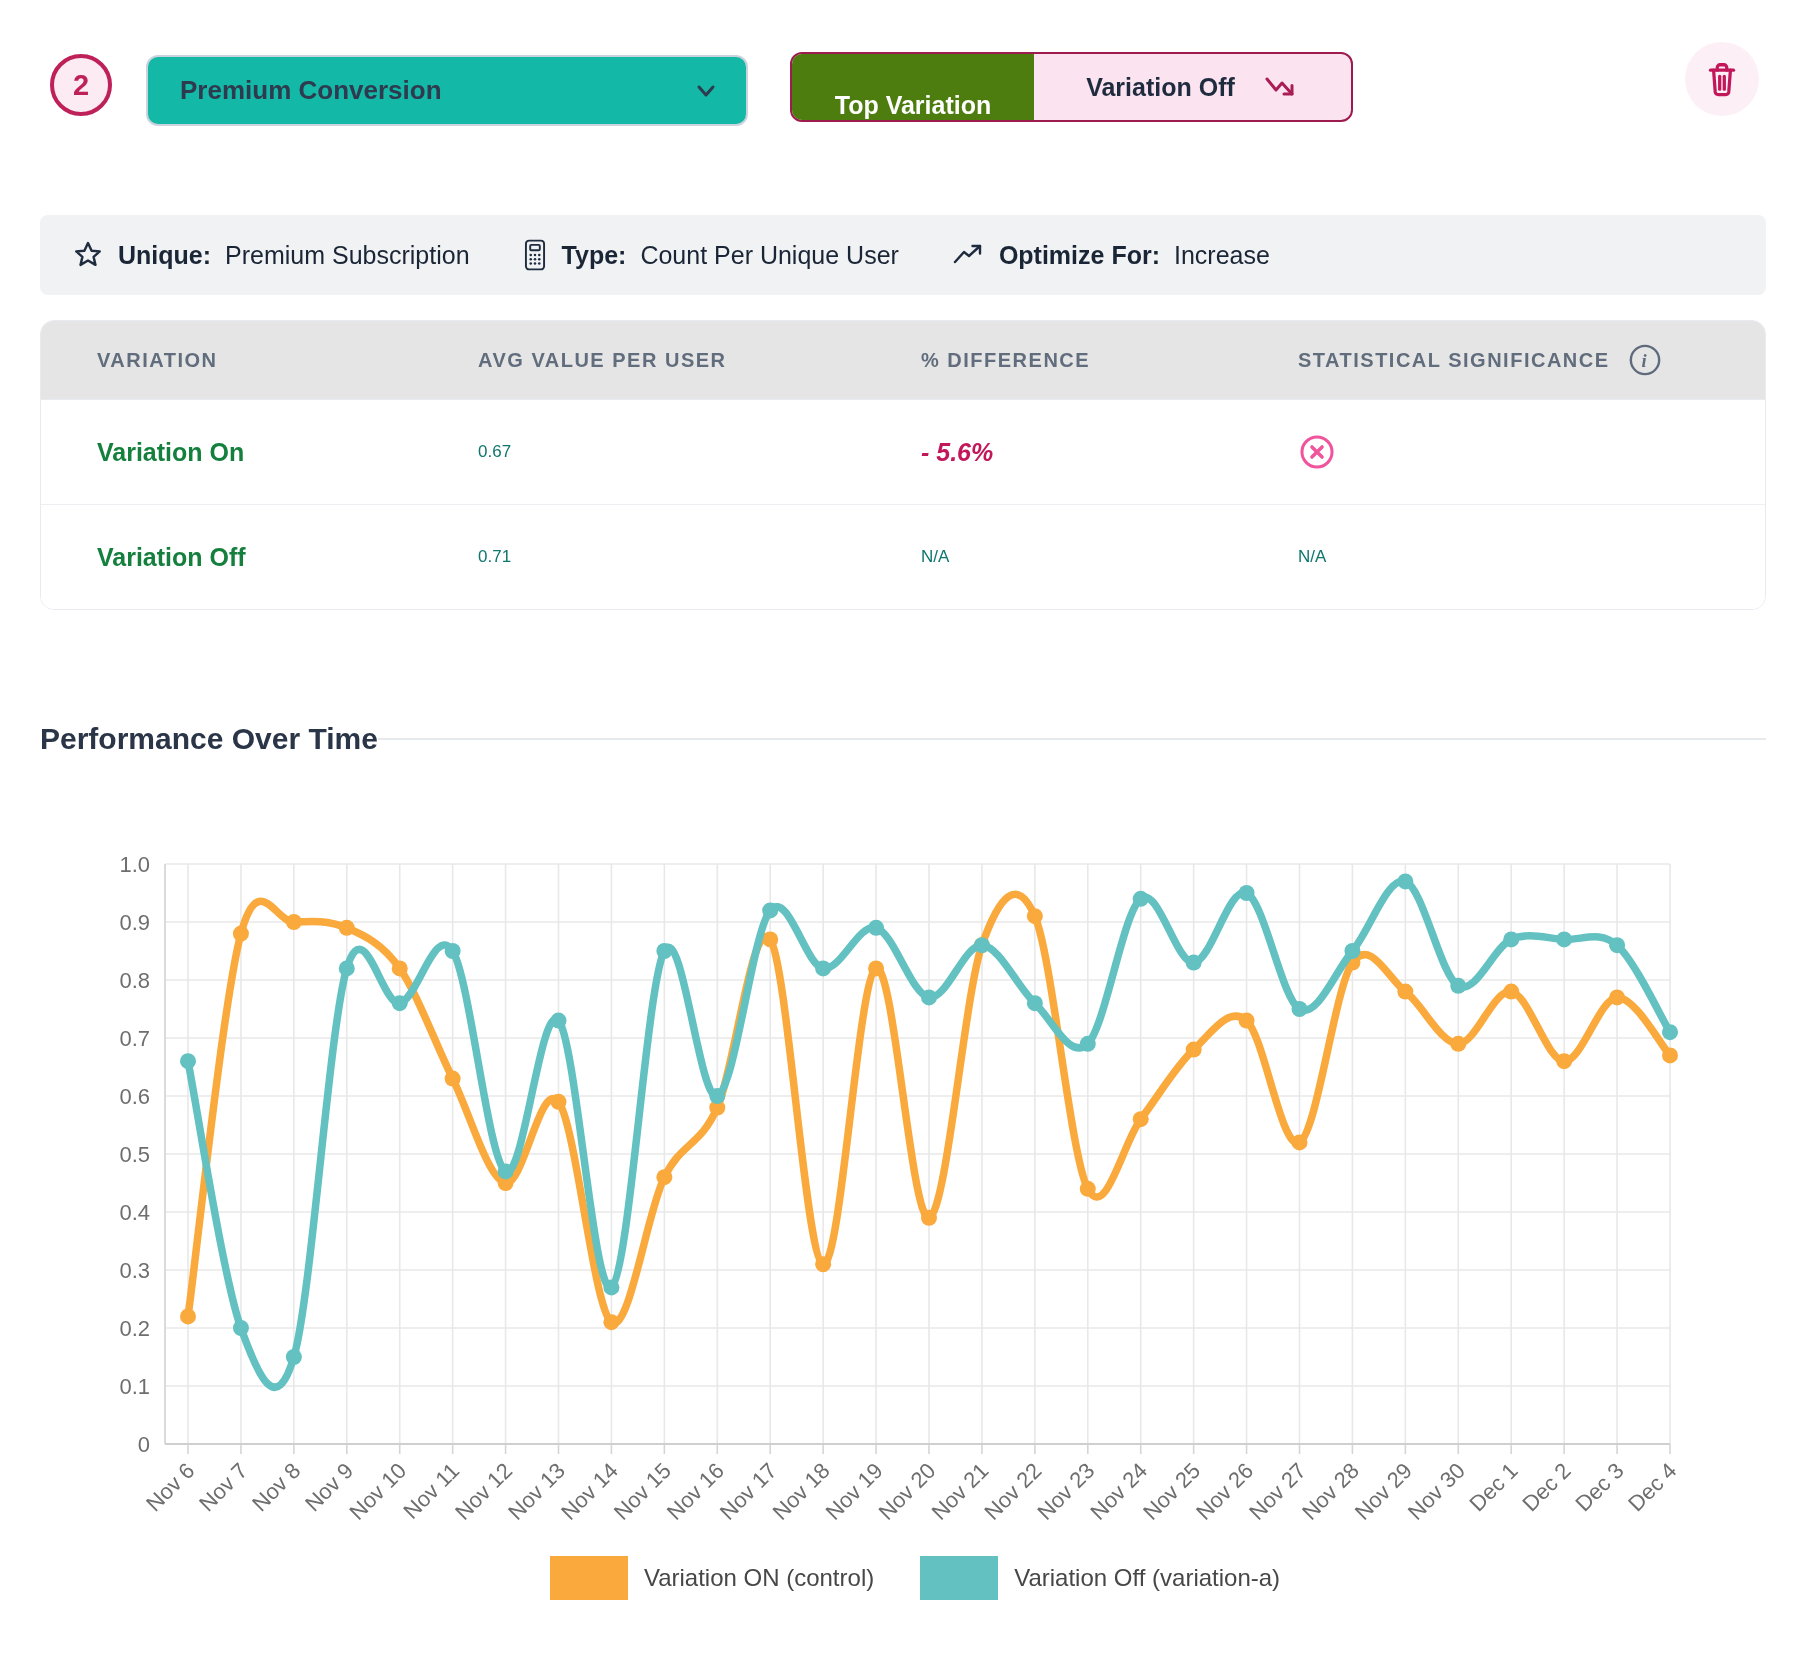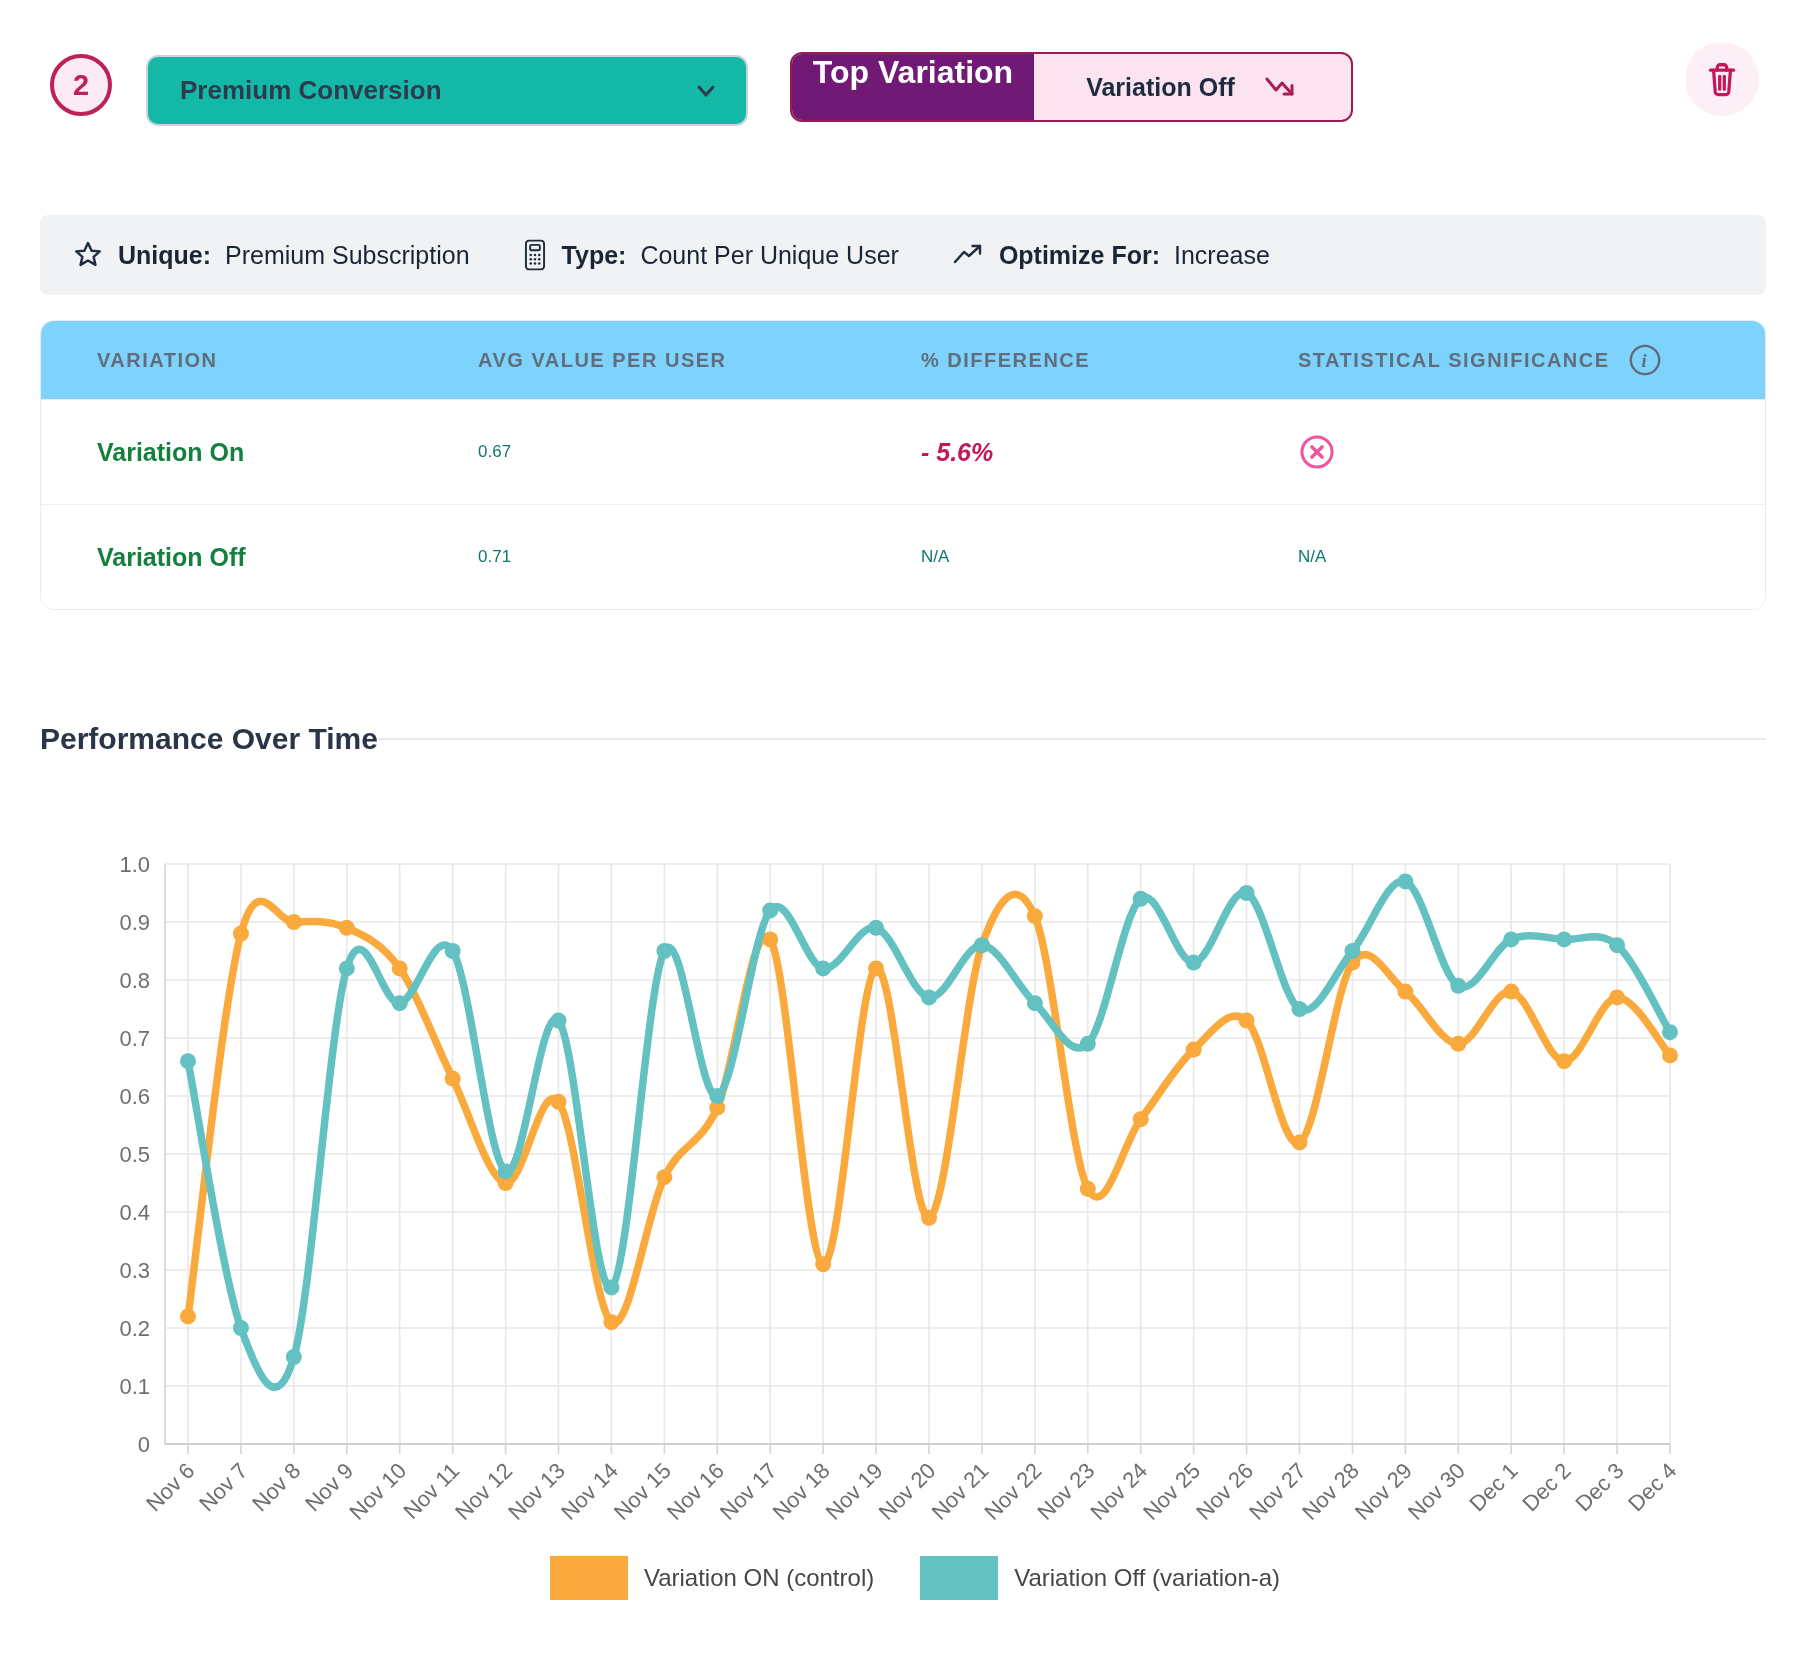--- a/index.html
+++ b/index.html
@@ -21,22 +21,22 @@
     display:flex;align-items:center;justify-content:space-between;
     padding:0 26px 0 32px;cursor:pointer;
   }
   .dropdown .dd-label{font-size:26px;font-weight:600;color:#2e3a4e;}
   .toggle{
     position:absolute;left:790px;top:52px;width:563px;height:70px;box-sizing:border-box;
     border:2px solid #9e1b50;border-radius:12px;background:#fbe3f0;
     display:flex;overflow:hidden;
   }
   .toggle .seg-left{
-    width:242px;background:#701a75;color:#ffffff;display:flex;align-items:flex-start;
-    justify-content:center;font-size:32px;font-weight:600;cursor:pointer;
+    width:242px;background:#4d7c0f;color:#ffffff;display:flex;align-items:flex-end;
+    justify-content:center;font-size:25px;font-weight:600;cursor:pointer;
   }
   .toggle .seg-right{
     flex:1;display:flex;align-items:center;justify-content:center;gap:28px;
     color:#1f2b3e;font-size:25px;font-weight:600;cursor:pointer;
   }
   .trash-btn{
     position:absolute;left:1685px;top:42px;width:74px;height:74px;border-radius:50%;
     background:#fcf0f6;display:flex;align-items:center;justify-content:center;cursor:pointer;
   }
   
@@ -46,21 +46,21 @@
     padding:0 32px;column-gap:52px;
   }
   .summary .group{display:flex;align-items:center;gap:14px;font-size:25px;color:#1a2536;}
   .summary .lbl{font-weight:700;}
   
   .rtable{
     position:absolute;left:40px;top:320px;width:1726px;box-sizing:border-box;
     border:1px solid #e7eaee;border-radius:14px;background:#fff;overflow:hidden;
   }
   .tgrid{display:grid;grid-template-columns:381px 443px 377px 1fr;align-items:center;padding-left:56px;}
-  .thead{height:78px;background:#7dd3fc;border-bottom:1px solid #e7eaee;}
+  .thead{height:78px;background:#e5e5e5;border-bottom:1px solid #e7eaee;}
   .thead .th{
     font-size:20px;font-weight:600;letter-spacing:1.5px;color:#616d7d;text-transform:none;
     display:flex;align-items:center;gap:18px;
   }
   .trow{height:104px;background:#fff;}
   .trow + .trow{border-top:1px solid #edeff2;}
   .td-name{font-size:25px;font-weight:700;color:#15803d;}
   .td-val{font-size:17px;color:#0f766e;}
   .td-diff-neg{font-size:25px;font-weight:600;color:#c2185b;font-style:italic;}
   

